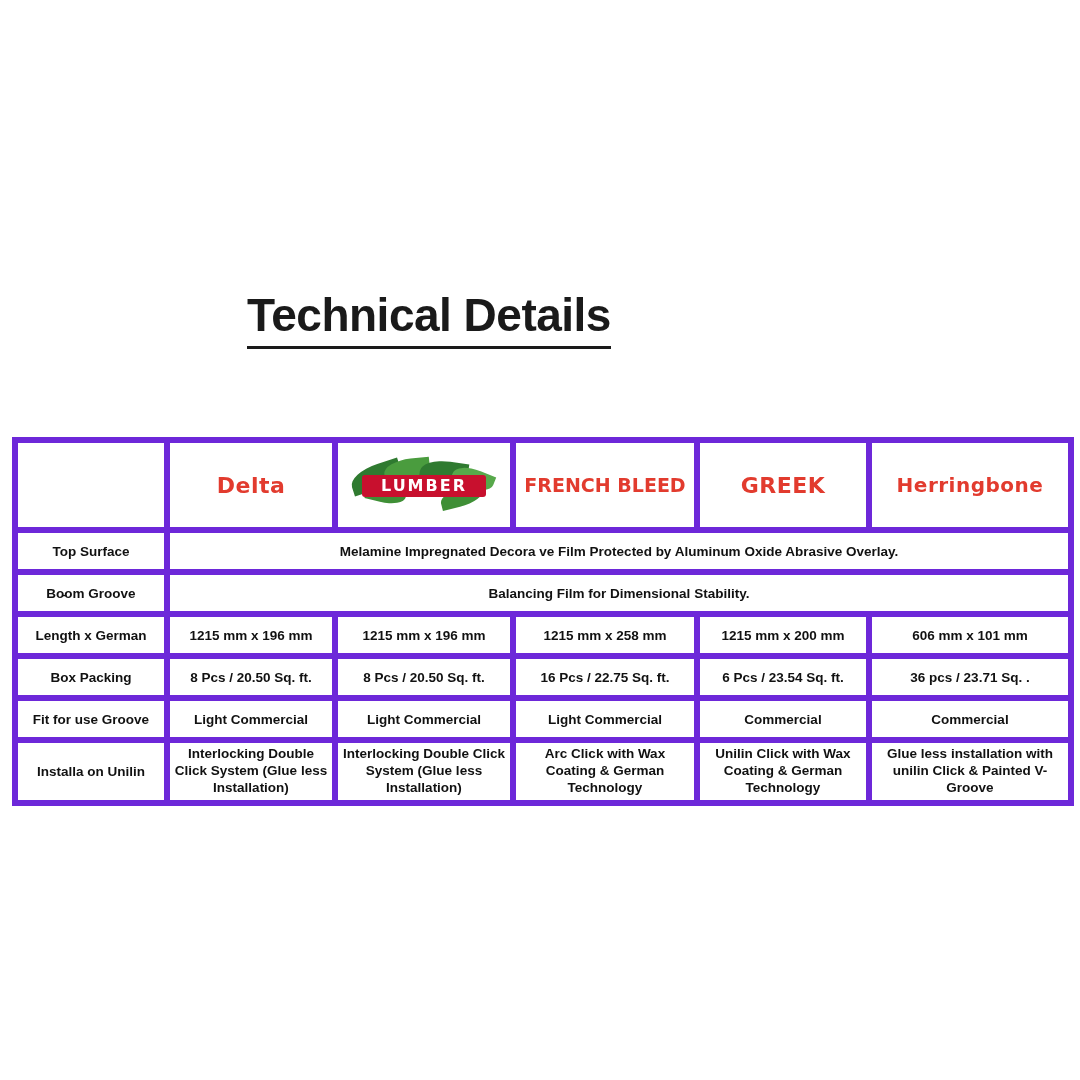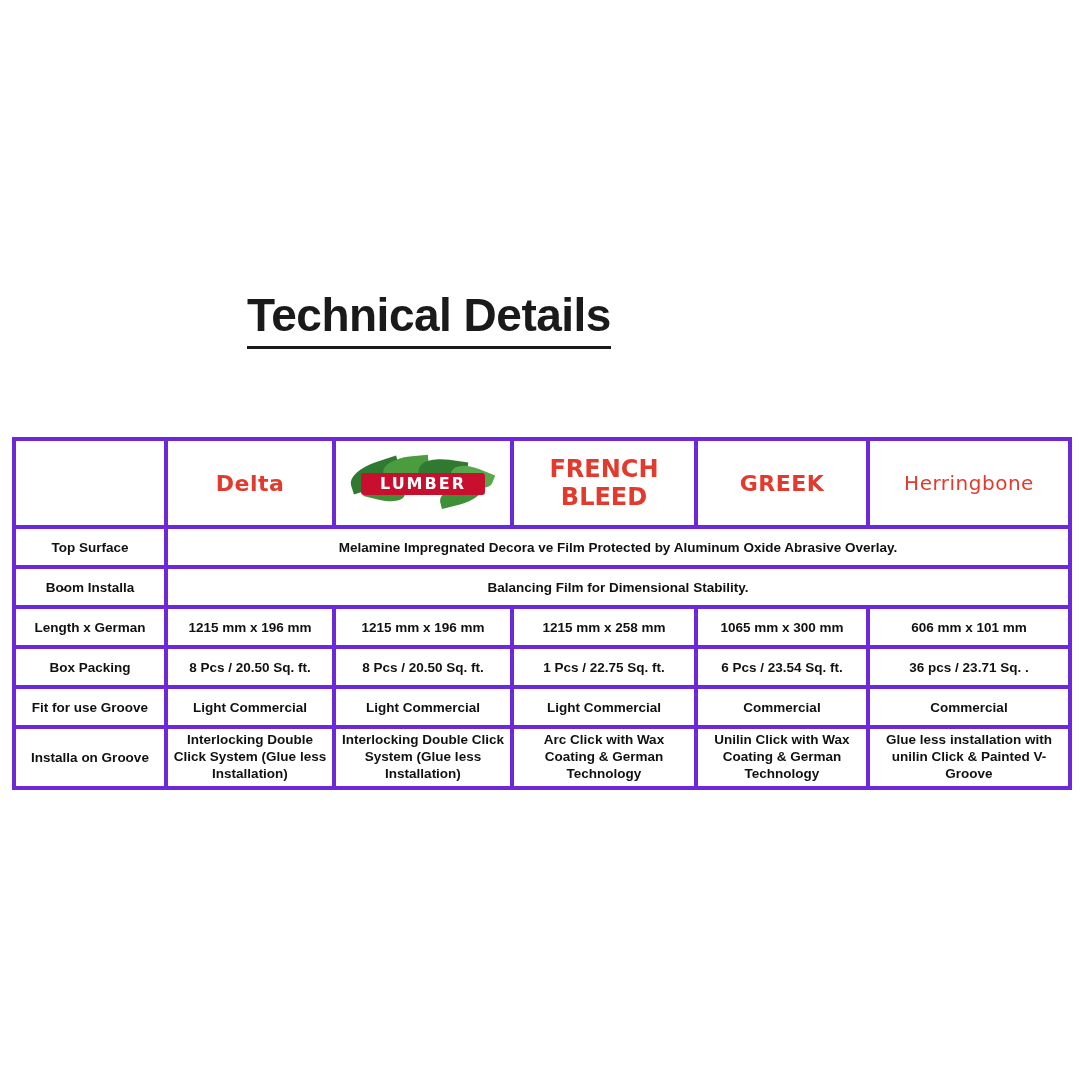--- a/index.html
+++ b/index.html
@@ -39,21 +39,21 @@
     top: 437px;
     left: 12px;
     width: 1056px;
   }
   table.spec {
     border-collapse: collapse;
     width: 1056px;
     table-layout: fixed;
   }
   table.spec td {
-    border: 4px solid #6d28d9;
+    border: 6px solid #6d28d9;
     padding: 3px 4px;
     text-align: center;
     vertical-align: middle;
     font-size: 13.5px;
     font-weight: bold;
     color: #111111;
   }
   td.rowlabel {
     text-align: left;
     padding-left: 18px;
@@ -66,26 +66,26 @@
     padding: 0;
   }
   .brand-text {
     color: #e23b2e;
     font-size: 22px;
     font-weight: bold;
     letter-spacing: 0.5px;
     font-family: "DejaVu Sans", sans-serif;
   }
   .brand-text.small {
-    font-size: 24px;
+    font-size: 19px;
     letter-spacing: 0px;
   }
   .brand-text.herring {
     font-size: 20px;
-    font-weight: normal;
+    font-weight: bold;
   }
 
   
   .logo-cell {
     position: relative;
   }
   .logo {
     position: relative;
     width: 152px;
     height: 56px;
@@ -186,54 +186,54 @@
             <span class="brand-text herring">Herringbone</span>
           </td>
         </tr>
 
         <tr class="data-row">
           <td class="rowlabel">Top Surface</td>
           <td class="wide-merge" colspan="5">Melamine Impregnated Decora ve Film Protected by Aluminum Oxide Abrasive Overlay.</td>
         </tr>
 
         <tr class="data-row">
-          <td class="rowlabel">Bo̵om Installa</td>
+          <td class="rowlabel">Bo̵om Groove</td>
           <td class="wide-merge" colspan="5">Balancing Film for Dimensional Stability.</td>
         </tr>
 
 
         <tr class="data-row">
           <td class="rowlabel">Length x German</td>
           <td>1215 mm x 196 mm</td>
           <td>1215 mm x 196 mm</td>
           <td>1215 mm x 258 mm</td>
-          <td>1065 mm x 300 mm</td>
+          <td>1215 mm x 200 mm</td>
           <td>606 mm x 101 mm</td>
         </tr>
 
         <tr class="data-row">
           <td class="rowlabel">Box Packing</td>
           <td>8 Pcs / 20.50 Sq. ft.</td>
           <td>8 Pcs / 20.50 Sq. ft.</td>
-          <td>1 Pcs / 22.75 Sq. ft.</td>
+          <td>16 Pcs / 22.75 Sq. ft.</td>
           <td>6 Pcs / 23.54 Sq. ft.</td>
           <td>36 pcs / 23.71 Sq. .</td>
         </tr>
 
         <tr class="data-row">
           <td class="rowlabel">Fit for use Groove</td>
           <td>Light Commercial</td>
           <td>Light Commercial</td>
           <td>Light Commercial</td>
           <td>Commercial</td>
           <td>Commercial</td>
         </tr>
 
         <tr class="tall-row">
-          <td class="rowlabel">Installa on Groove</td>
+          <td class="rowlabel">Installa on Unilin</td>
           <td class="two-line">Interlocking Double Click System (Glue less Installation)</td>
           <td class="two-line">Interlocking Double Click System (Glue less Installation)</td>
           <td class="two-line">Arc Click with Wax Coating &amp; German Technology</td>
           <td class="two-line">Unilin Click with Wax Coating &amp; German Technology</td>
           <td class="two-line">Glue less installation with unilin Click &amp; Painted V- Groove</td>
         </tr>
       </tbody>
     </table>
   </div>
 

